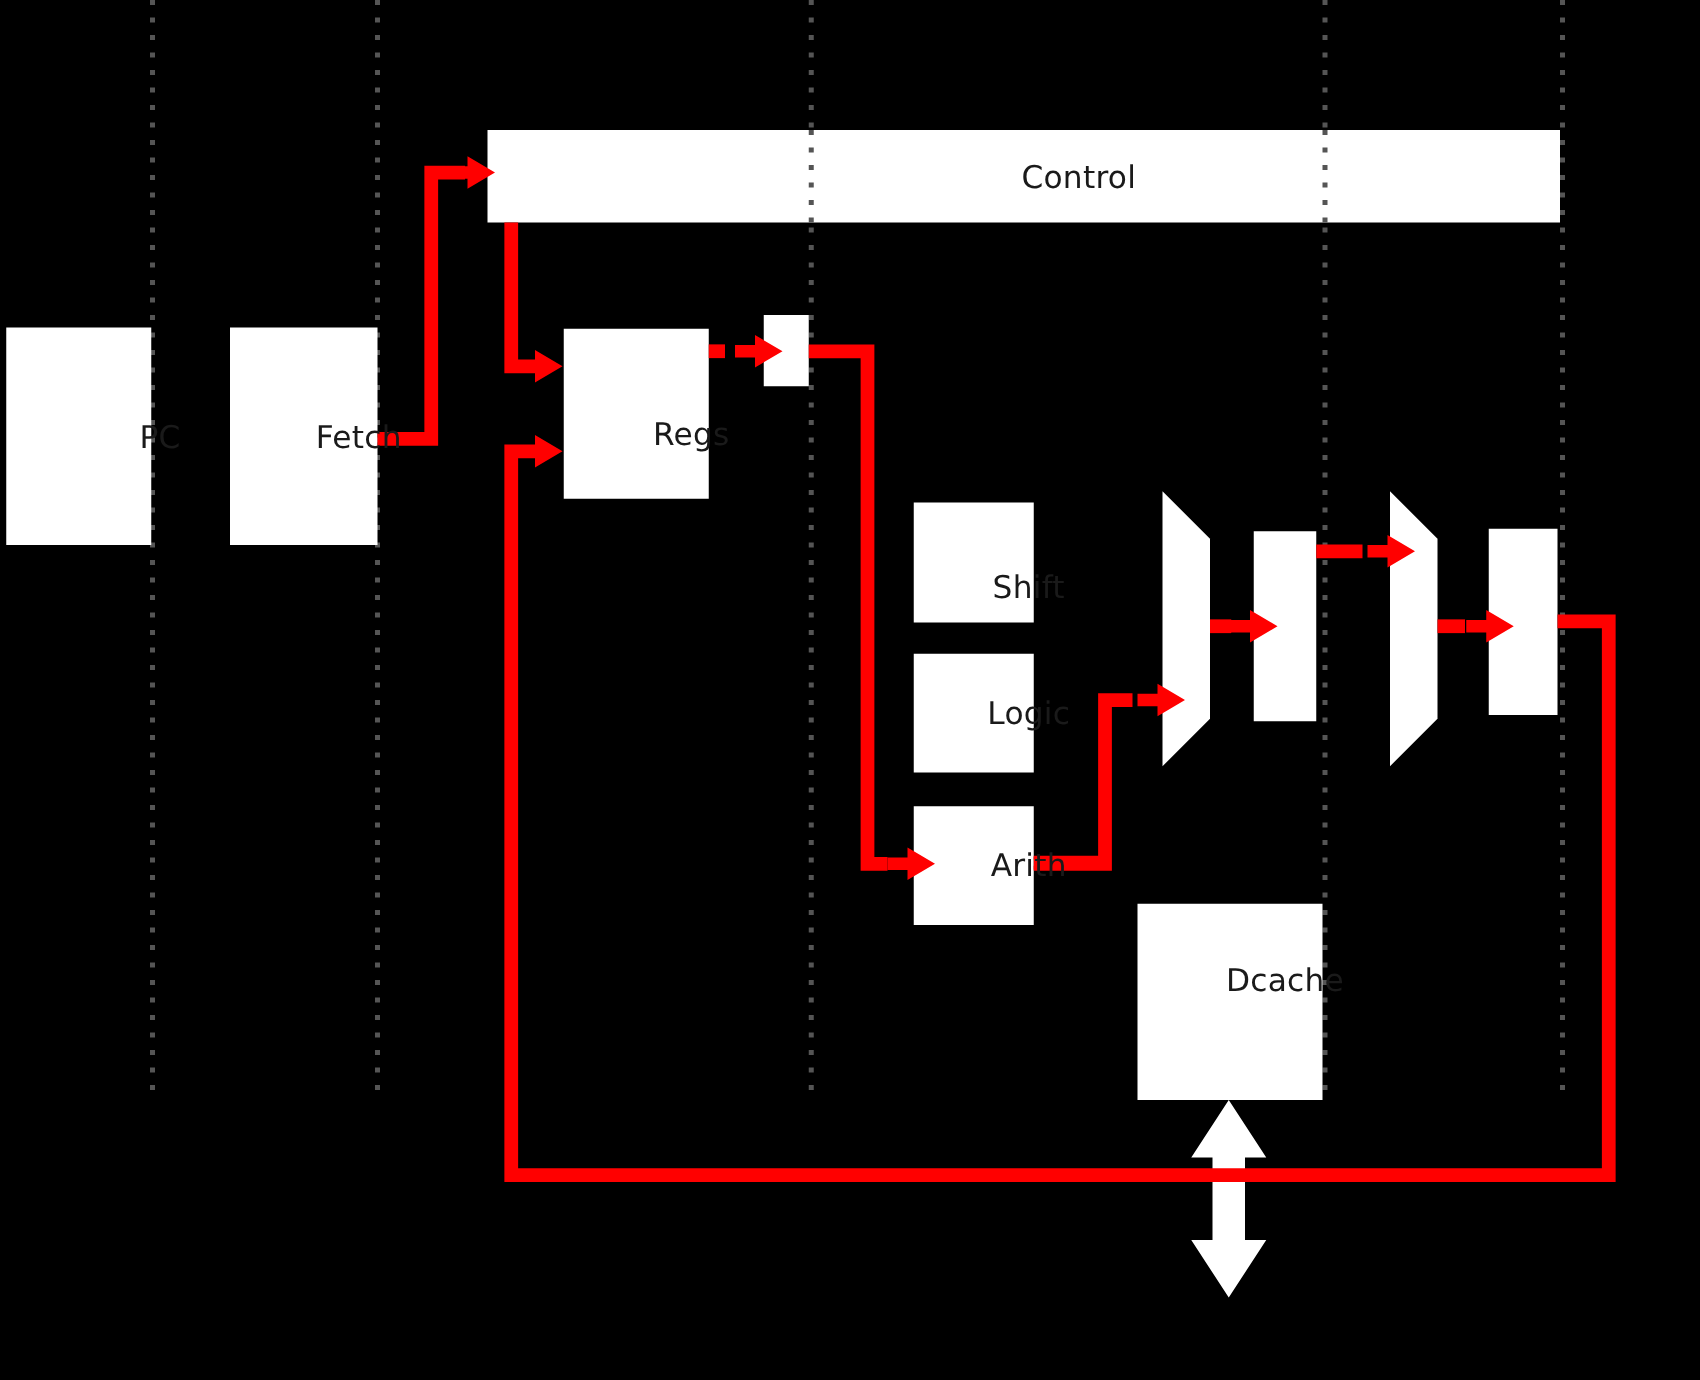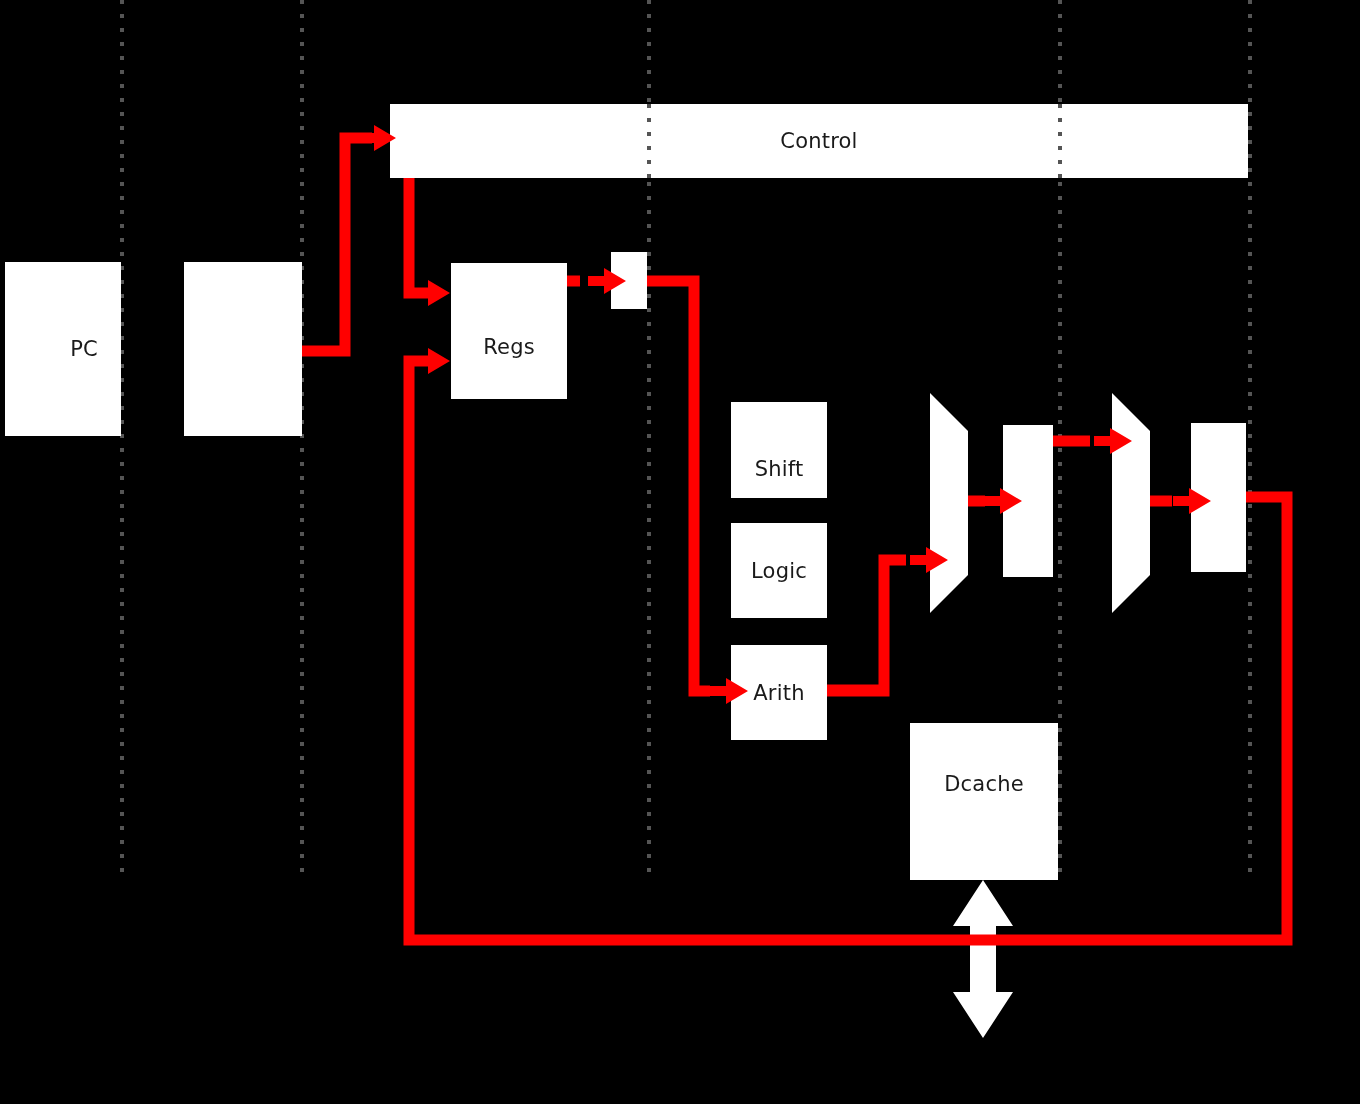--- a/index.html
+++ b/index.html
@@ -23,26 +23,27 @@
     top: 0;
     width: 1360px;
     height: 1104px;
   }
   .box-label {
     position: absolute;
     display: flex;
     align-items: center;
     justify-content: center;
     color: #1a1a1a;
-    font-size: 21px;
+    font-size: 25px;
     font-family: "DejaVu Sans", sans-serif;
     font-weight: 400;
     letter-spacing: 0.2px;
     pointer-events: none;
     white-space: nowrap;
+    margin-left: 44px;
   }
 </style>
 </head>
 <body>
 
 <div id="stage">
 
   <svg class="layer" viewBox="0 0 1360 1104">
     <defs>
 
@@ -115,20 +116,21 @@
       <use href="#barb" transform="translate(726,691)"></use>
       <use href="#barb" transform="translate(926,560)"></use>
       <use href="#barb" transform="translate(1000,501)"></use>
       <use href="#barb" transform="translate(1110,441)"></use>
       <use href="#barb" transform="translate(1189,501)"></use>
     </g>
   </svg>
 
   <div class="box-label" style="left:5px; top:262px; width:116px; height:174px;padding-left:21px;">PC</div>
 
+  <div class="box-label" style="left:184px; top:262px; width:118px; height:174px;">Fetch</div>
 
   <div class="box-label" style="left:390px; top:104px; width:858px; height:74px;">Control</div>
 
   <div class="box-label" style="left:451px; top:263px; width:116px; height:168px;">Regs</div>
 
   <div class="box-label" style="left:731px; top:416px; width:96px; height:106px;">Shift</div>
 
   <div class="box-label" style="left:731px; top:523px; width:96px; height:95px;border-radius:23px;">Logic</div>
 
   <div class="box-label" style="left:731px; top:645px; width:96px; height:95px;">Arith</div>

